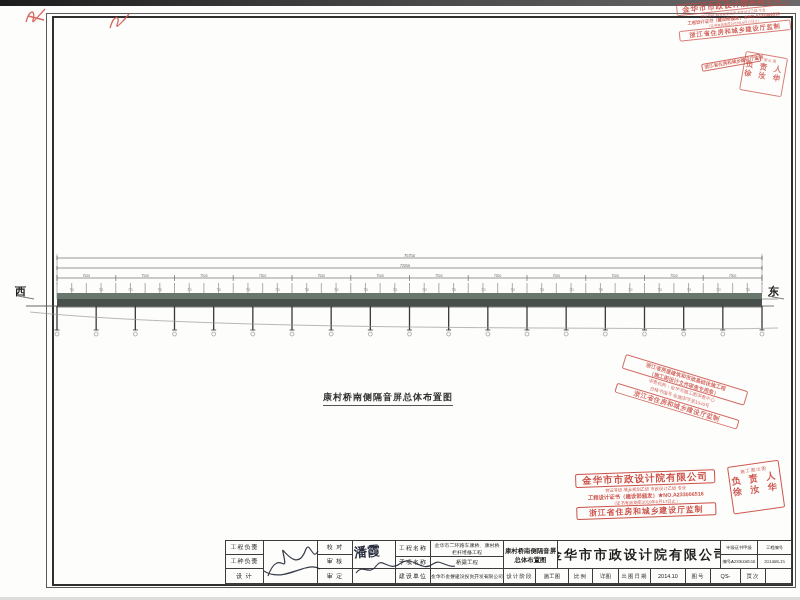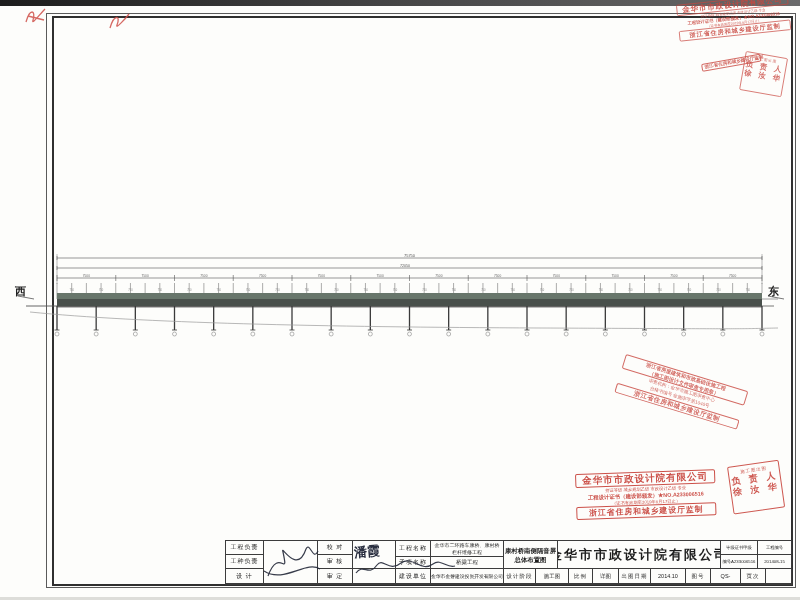--- a/index.html
+++ b/index.html
@@ -590,20 +590,23 @@
       <line x1="759.5" y1="95" x2="764.5" y2="95" stroke="#3a3a3a" stroke-width="0.8"></line>
       <circle cx="762" cy="99" r="2" fill="none" stroke="#888" stroke-width="0.6"></circle>
       <path d="M30,77 C140,88 320,92 540,93 S730,94 778,93" stroke="#999" stroke-width="0.7" fill="none"></path>
       <line x1="18" y1="61" x2="34" y2="64" stroke="#555" stroke-width="0.8"></line>
       <line x1="768" y1="61" x2="784" y2="64" stroke="#555" stroke-width="0.8"></line>
     </svg>
 
   <div class="dir west">西</div>
   <div class="dir east">东</div>
 
+  <div class="caption-wrap">
+    <span>康村桥南侧隔音屏总体布置图</span>
+  </div>
 
   <div class="stamp stamp-review pos-review">
     <div class="bx">
       <div class="ln t">浙江省房屋建筑和市政基础设施工程</div>
       <div class="ln t">（施工图设计文件审查专用章）</div>
     </div>
     <div class="ln m">审查机构：金华市施工图审查中心</div>
     <div class="ln m">合格书编号 金施审字第1040号</div>
     <div class="bx" style="margin-top:2px;">
       <div class="ln b">浙江省住房和城乡建设厅监制</div>

